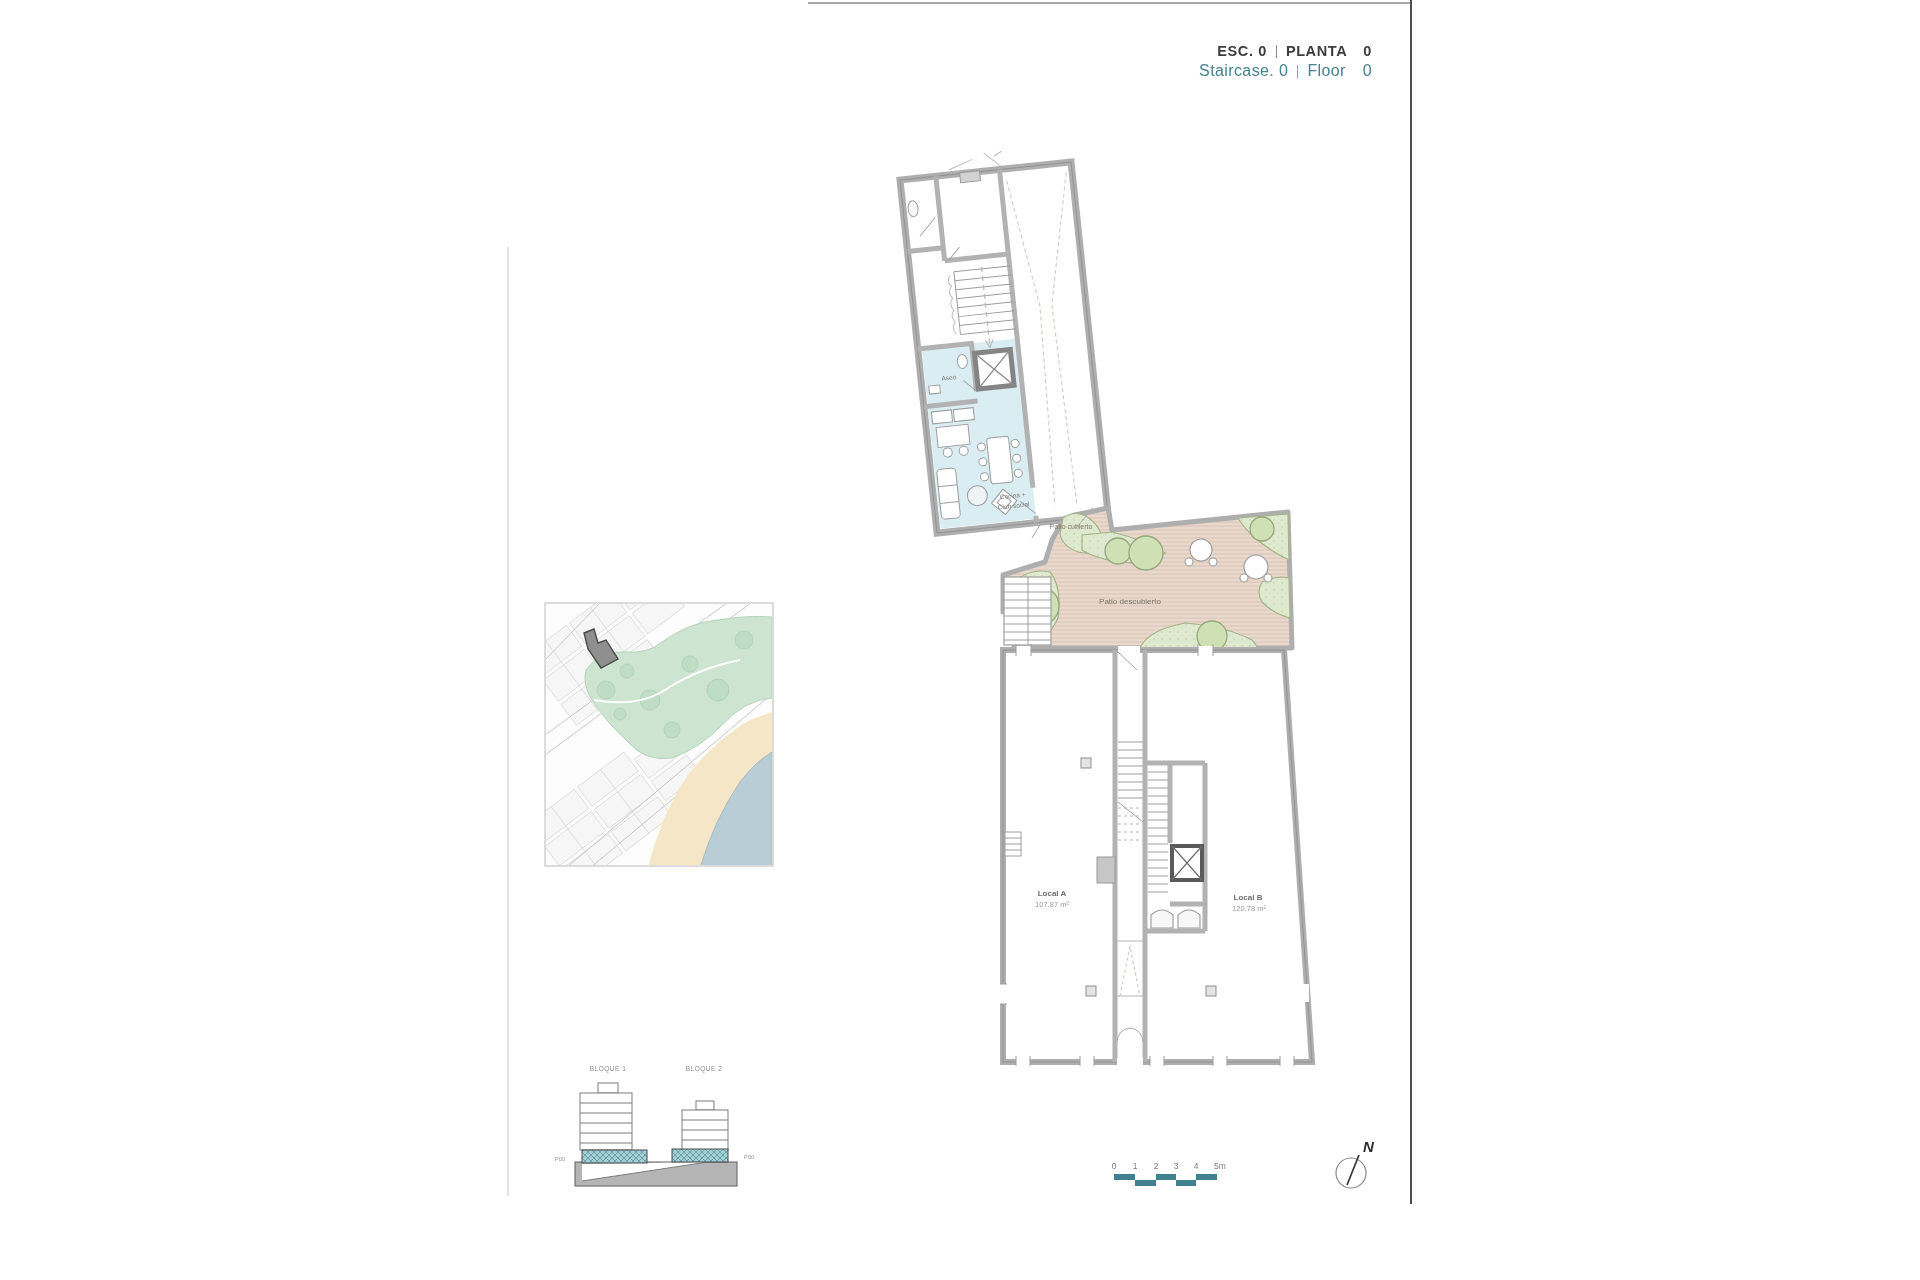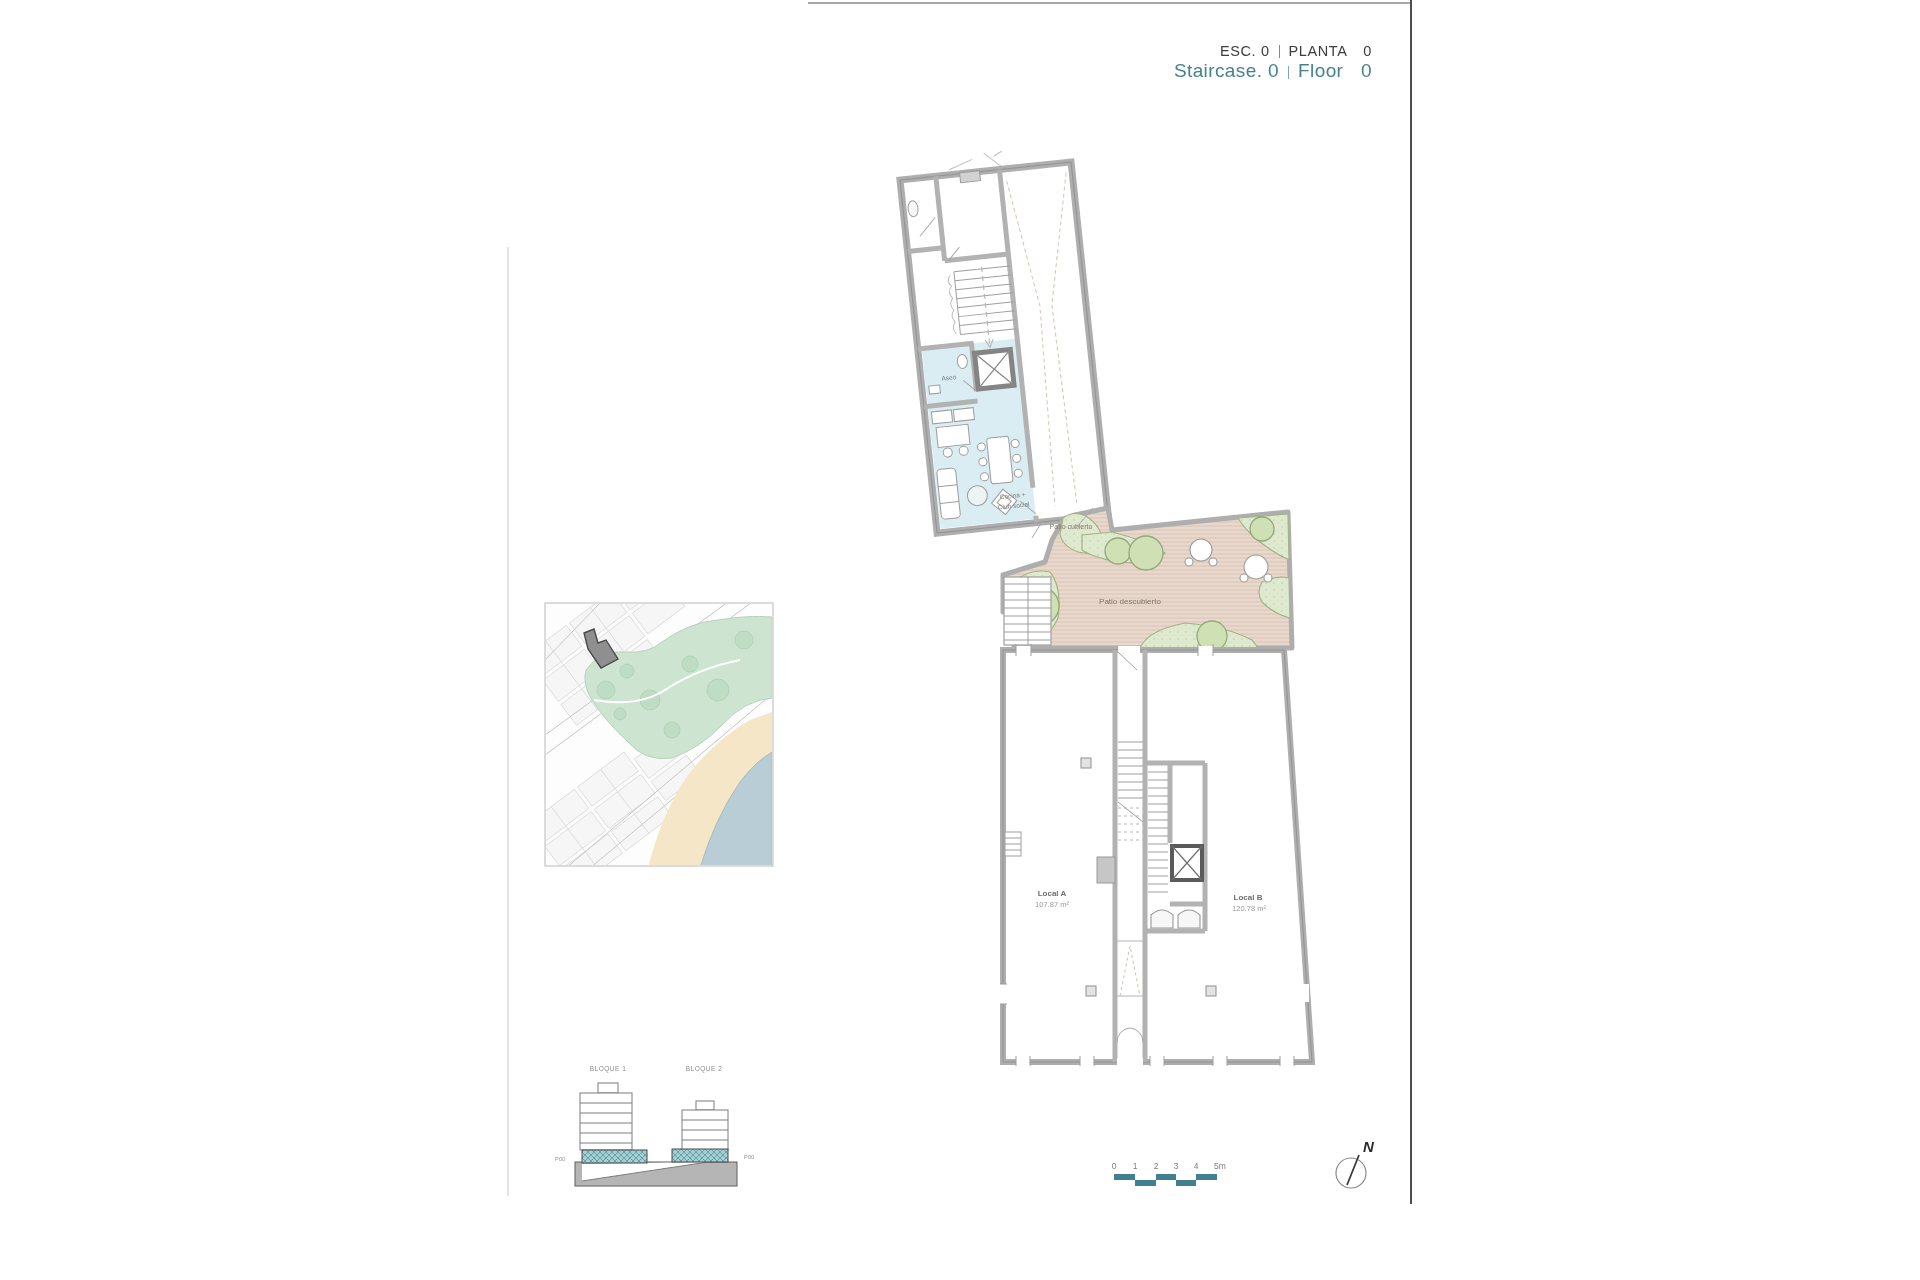--- a/index.html
+++ b/index.html
@@ -7,22 +7,22 @@
        font-family:"Liberation Sans", sans-serif;}
 
   
   .edge{position:absolute;background:#9a9a9a;}
   .edge-top{left:808px;top:2px;width:604px;height:2px;background:#a8a8a8;}
   .edge-right{left:1410px;top:0;width:2px;height:1204px;background:#4e4e4e;}
   .edge-left{left:507px;top:247px;width:2px;height:949px;background:#e4e4e4;}
 
   
   .hdr{position:absolute;top:42px;left:1020px;width:352px;text-align:right;line-height:19px;}
-  .hdr-l1{font-size:14.5px;color:#3d3d3d;letter-spacing:.6px;font-weight:400;}
-  .hdr-l2{font-size:19px;color:#45828e;letter-spacing:.4px;}
+  .hdr-l1{font-size:14.5px;color:#3d3d3d;letter-spacing:.6px;font-weight:700;}
+  .hdr-l2{font-size:16px;color:#45828e;letter-spacing:.4px;}
   .hsep{display:inline-block;width:0;height:13px;border-left:1.5px solid #888;
         margin:0 9px;vertical-align:-2px;}
   .hsep.teal{border-left-color:#7aa9b2;}
   .hval{margin-left:12px;}
 
   svg text{font-family:"Liberation Sans", sans-serif;}
 </style>
 </head>
 <body>
 

